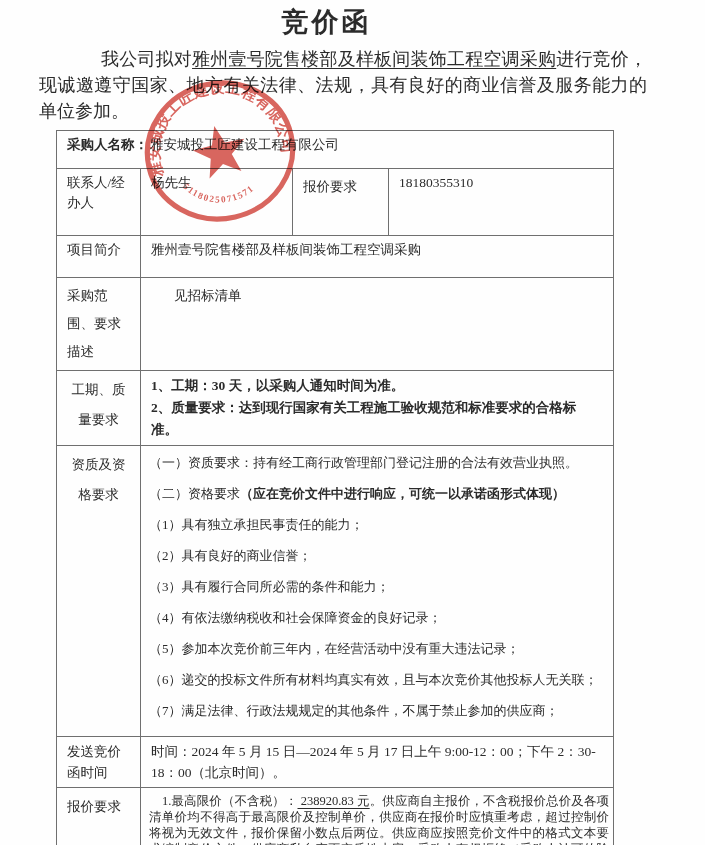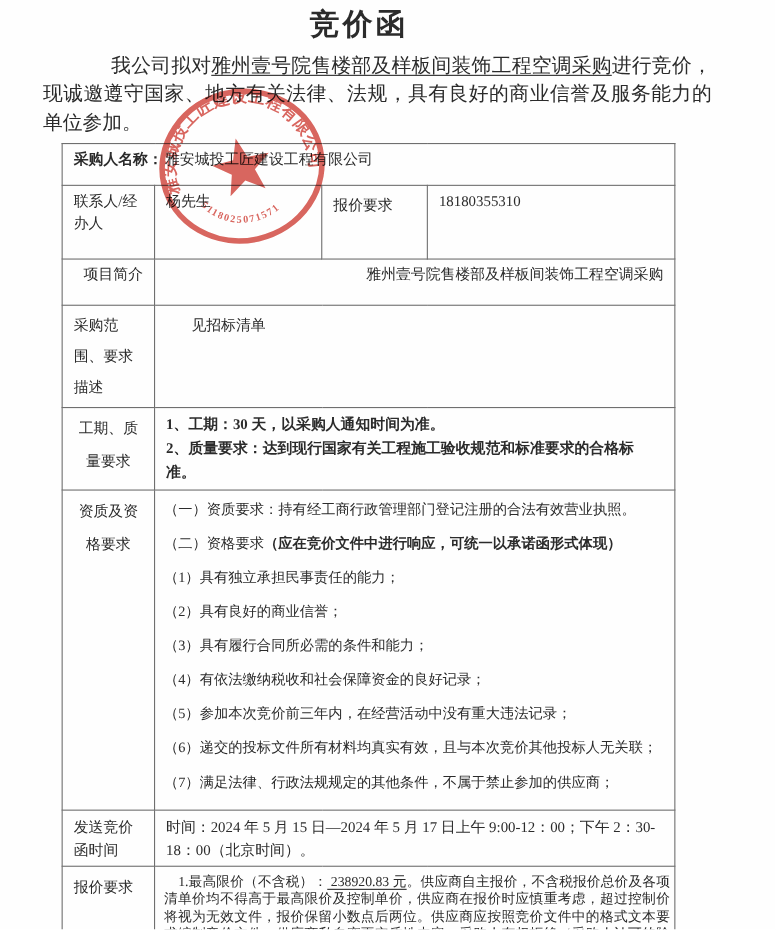--- a/index.html
+++ b/index.html
@@ -46,21 +46,21 @@
     line-height:30px;
     padding:4px 5px 4px 6px;
     vertical-align:middle;
   }
   td.lbl.ta-c{text-align:center;}
   td.lbl.tight{line-height:21px;}
   .inline-row{line-height:20px;vertical-align:middle;}
   .inline-row b{margin-right:2px;}
   .r3 td{padding-top:8px;line-height:20px;}
   .r3 td.lbl{padding-top:4px;vertical-align:top;}
-  .r4 td{vertical-align:middle;line-height:20px;text-align:right;}
+  .r4 td{vertical-align:middle;line-height:20px;}
   .r5 td.val{padding-top:8px;line-height:20px;padding-left:33px;}
   .r5 td.lbl{line-height:28px;}
   .r6 td{vertical-align:middle;}
   .r6 .val p{margin:0;line-height:22px;font-weight:bold;}
   .r7 td.val{padding:6px 2px 2px 8px;font-size:13px;}
   .r7 .val p{margin:0 0 10px;line-height:21px;}
   .r8 td{vertical-align:middle;}
   .r8 .val{line-height:21px;}
   .r9 td.val{padding:5px 4px 4px 8px;font-size:12.5px;vertical-align:top;}
   .r9 p{margin:0;line-height:16px;text-indent:13px;text-align:justify;}

